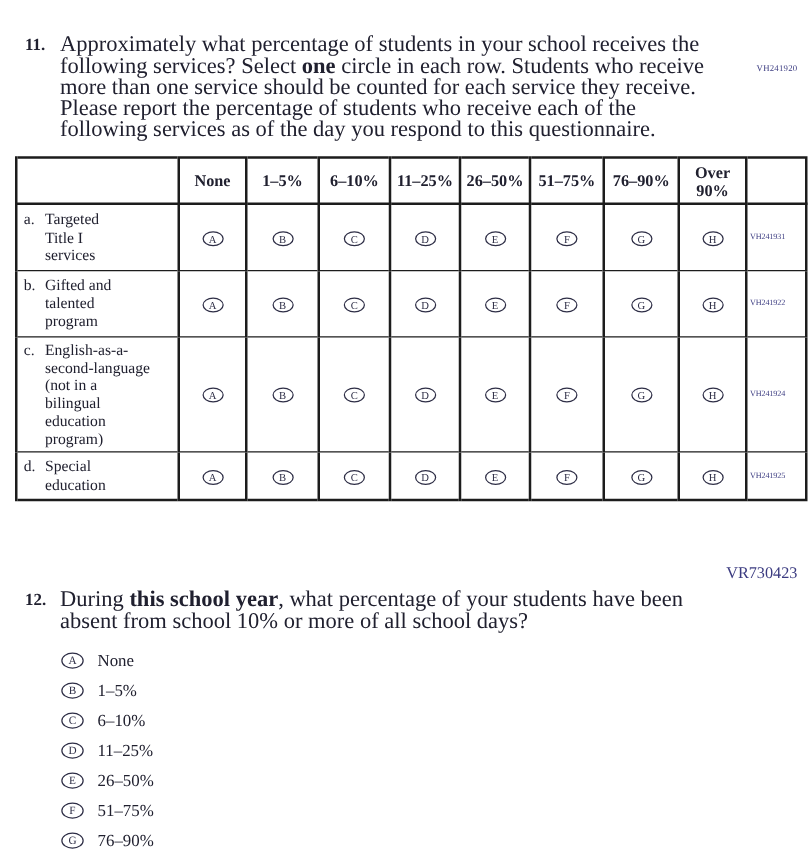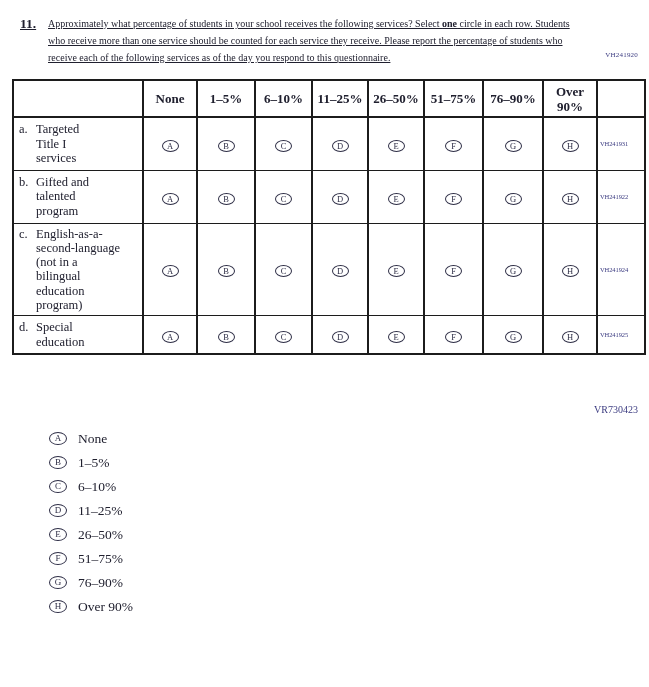--- a/index.html
+++ b/index.html
@@ -13,30 +13,30 @@
   }
   .corner-code {
     position:absolute;
     font-size:7px;
     letter-spacing:.2px;
     color:#3b3b80;
   }
   #code-q11 { top:11px; right:11px;margin-top:40px; }
 
   .q-block { display:flex; margin-left:20px; }
-  #q11-block { padding-top:15px;text-decoration:underline; }
+  #q11-block { padding-top:27px; }
   .q-num {
     flex:0 0 28px;
     font-weight:bold;
     font-size:13.5px;
     line-height:17px;
   }
   .q-text {
     width:527px;
-    font-size:10px;
+    font-size:18px;
     line-height:17px;
   }
   .q-text .bold { font-weight:bold; }
 
   
   #services-table {
     border-collapse:collapse;
     table-layout:fixed;
     margin:13px 0 0 12px;
     border:2px solid #1c1c1c;
@@ -87,21 +87,21 @@
     color:#3b3b80;
     text-align:left;
     vertical-align:middle;
     padding-left:2px;
     letter-spacing:-.1px;
   }
 
   #code-q12 {
     margin:49px 11px 0 0;
     text-align:right;
-    font-size:10px;
+    font-size:13px;
     color:#3b3b80;
   }
   #q12-block { margin-top:5px; }
 
   #options-list {
     list-style:none;
     margin:12px 0 0 49px;
     padding:0;
   }
   #options-list li {
@@ -223,20 +223,24 @@
           <td class="bubble-cell"><span class="bubble">F</span></td>
           <td class="bubble-cell"><span class="bubble">G</span></td>
           <td class="bubble-cell"><span class="bubble">H</span></td>
           <td class="code-cell">VH241925</td>
         </tr>
       </tbody>
   </table>
 
   <div id="code-q12" class="corner-code-row">VR730423</div>
 
+  <div id="q12-block" class="q-block">
+    <span class="q-num">12.</span>
+    <span class="q-text" id="q12-text"><span>During </span><span class="bold">this school year</span><span>, what percentage of your students have been absent from school 10% or more of all school days?</span></span>
+  </div>
 
   <ul id="options-list">
       <li>
         <span class="bubble">A</span>
         <span class="opt-label">None</span>
       </li>
       <li>
         <span class="bubble">B</span>
         <span class="opt-label">1–5%</span>
       </li>

